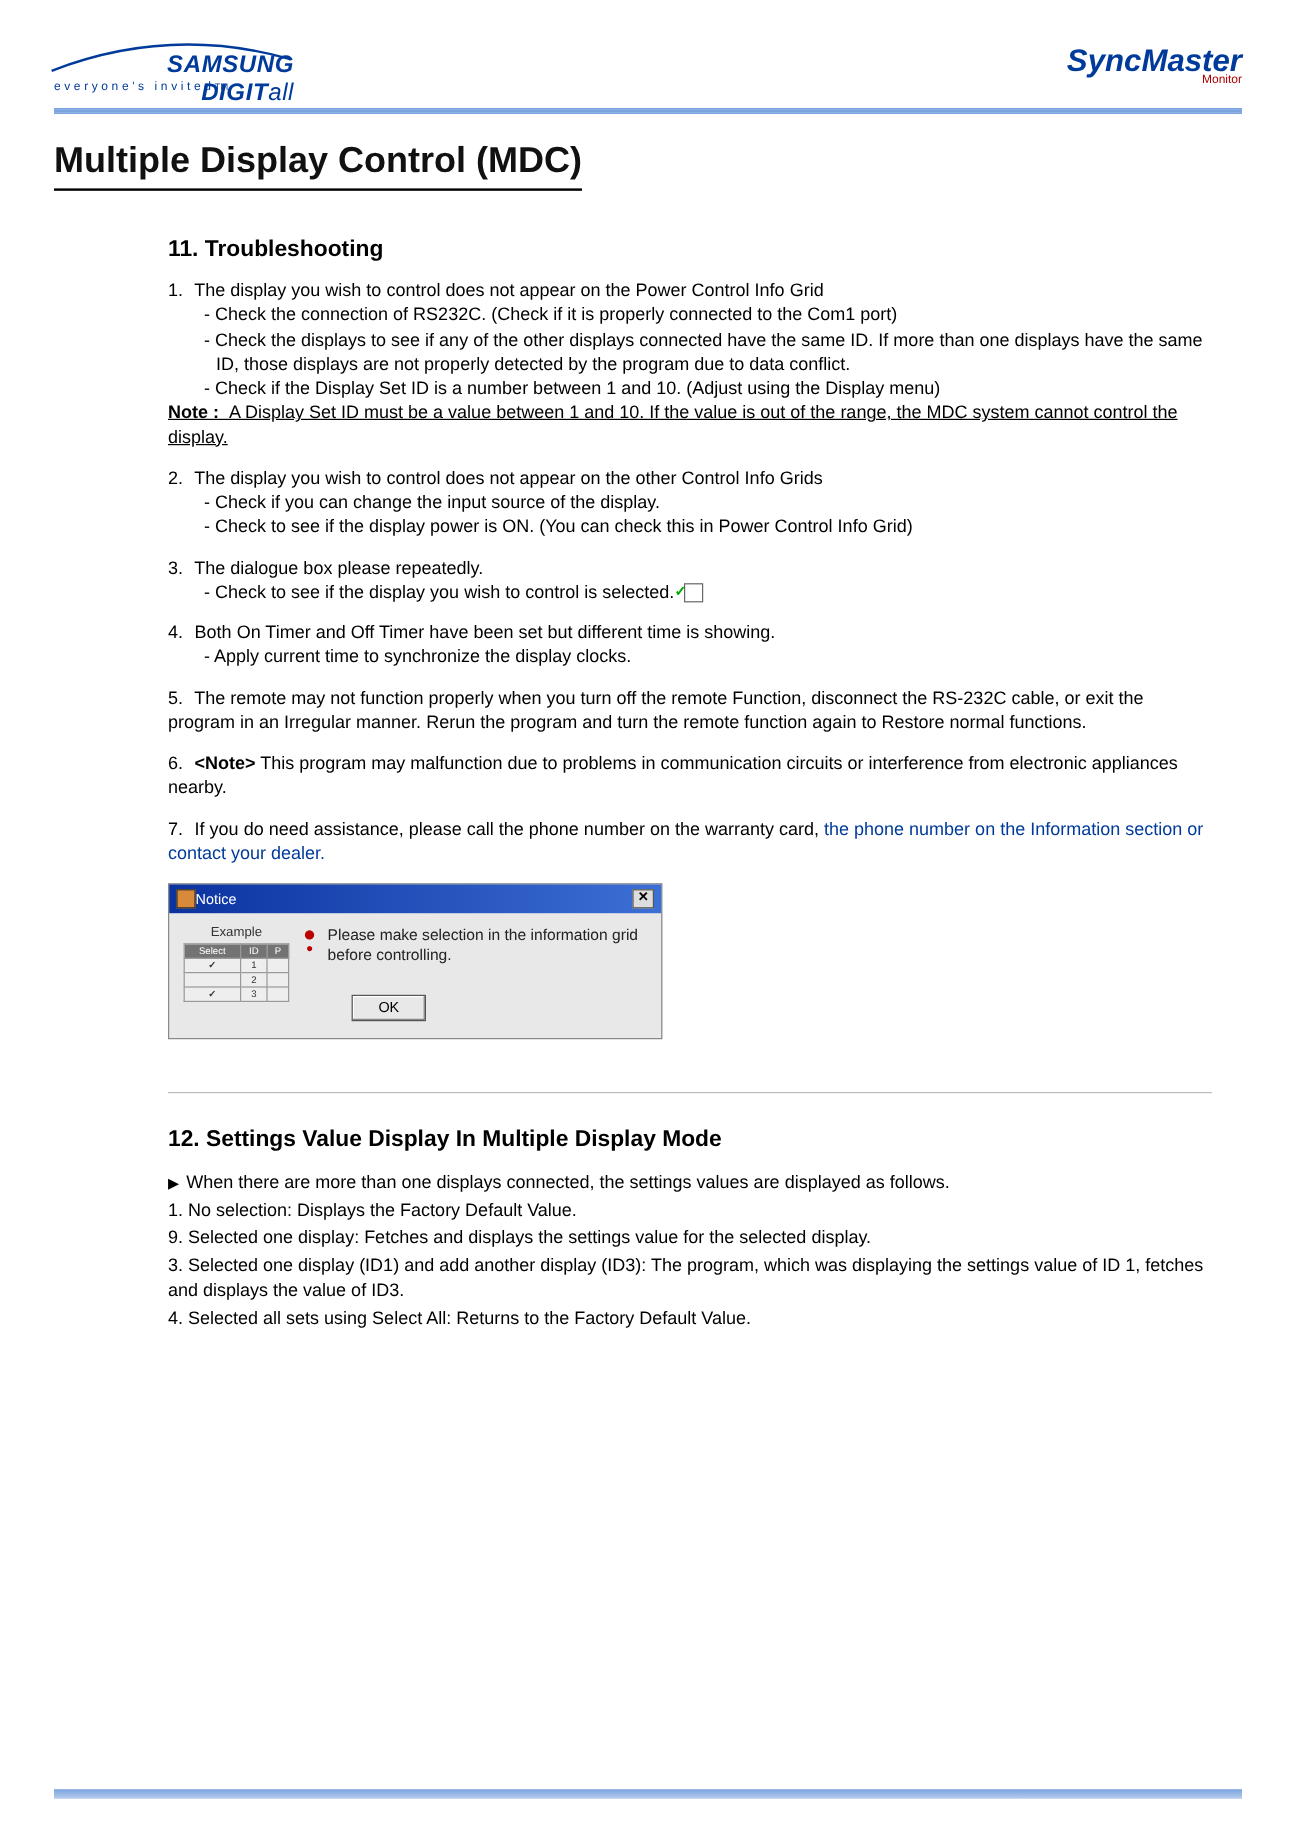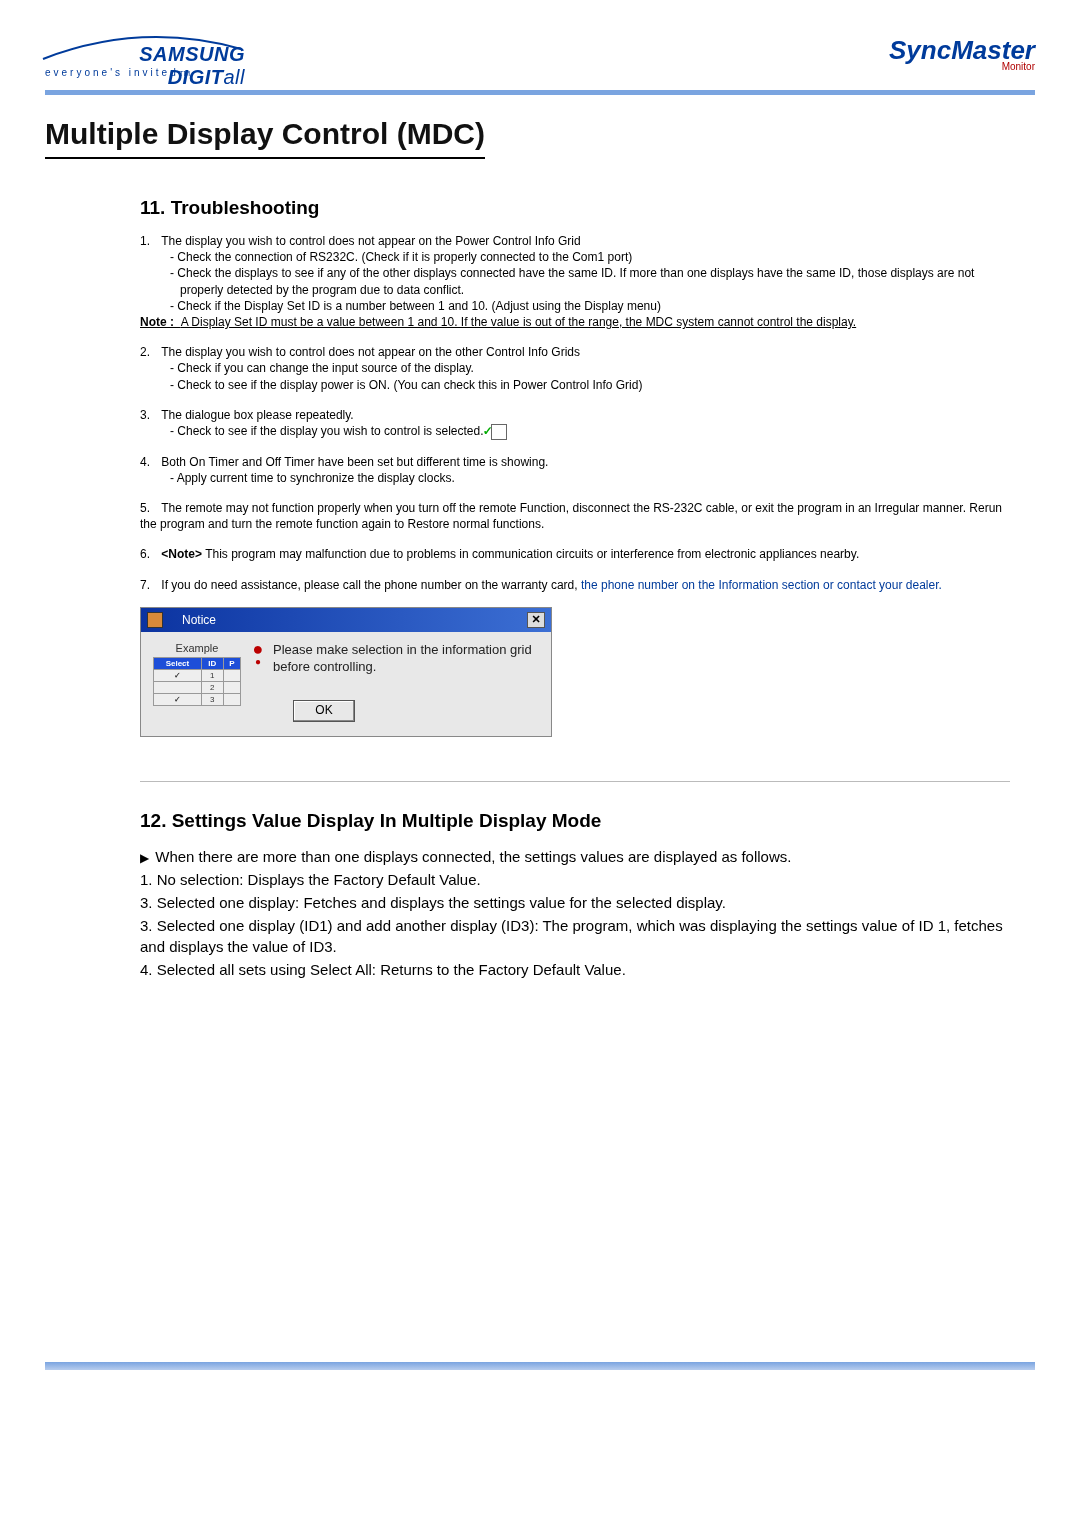--- a/index.html
+++ b/index.html
@@ -84,21 +84,21 @@
     margin-left: 95px;
     margin-right: 25px;
   }
   .section-heading {
     font-size: 19px;
     font-weight: bold;
     color: #000;
     margin-bottom: 14px;
   }
   .item {
-    font-size: 12px;
+    font-size: 15px;
     line-height: 1.35;
     margin-bottom: 14px;
     color: #000;
   }
   .item-num {
     display: inline-block;
     min-width: 18px;
   }
   .sub {
     margin-left: 30px;
@@ -146,21 +146,21 @@
     color: #fff;
     padding: 3px 6px;
     display: flex;
     align-items: center;
     justify-content: space-between;
     height: 18px;
   }
   .dialog-titlebar-left {
     display: flex;
     align-items: center;
-    gap: 19px;
+    gap: 0;
   }
   .dialog-icon {
     width: 14px;
     height: 14px;
     background: #d88a3a;
     border: 1px solid #333;
   }
   .dialog-close {
     width: 16px;
     height: 14px;
@@ -186,25 +186,25 @@
     text-align: center;
     color: #333;
     margin-bottom: 3px;
   }
   .example-table {
     width: 100%;
     border-collapse: collapse;
     font-size: 8px;
   }
   .example-table th {
-    background: #1d4ed8;
+    background: #737373;
     color: #fff;
     border: 1px solid #999;
     padding: 1px 2px;
-    font-weight: bold;
+    font-weight: normal;
   }
   .example-table td {
     border: 1px solid #999;
     background: #eee;
     text-align: center;
     padding: 1px 2px;
     color: #333;
   }
   .example-check {
     color: #0a0;
@@ -390,21 +390,21 @@
         </div>
       </div>
     </div>
 
     <hr class="section-rule">
 
     <div class="section-heading">12. Settings Value Display In Multiple Display Mode</div>
     <div class="settings-list">
       <div class="row"><span class="bullet-arrow">▶</span><span>When there are more than one displays connected, the settings values are displayed as follows.</span></div>
       <div class="row">1. No selection: Displays the Factory Default Value.</div>
-      <div class="row">3. Selected one display: Fetches and displays the settings value for the selected display.</div>
+      <div class="row">9. Selected one display: Fetches and displays the settings value for the selected display.</div>
       <div class="row">3. Selected one display (ID1) and add another display (ID3): The program, which was displaying the settings value of ID 1, fetches and displays the value of ID3.</div>
       <div class="row">4. Selected all sets using Select All: Returns to the Factory Default Value.</div>
     </div>
   </div>
 
   <div class="spacer"></div>
 </div>
 <div class="bottom-rule"></div>
 
 </body></html>

